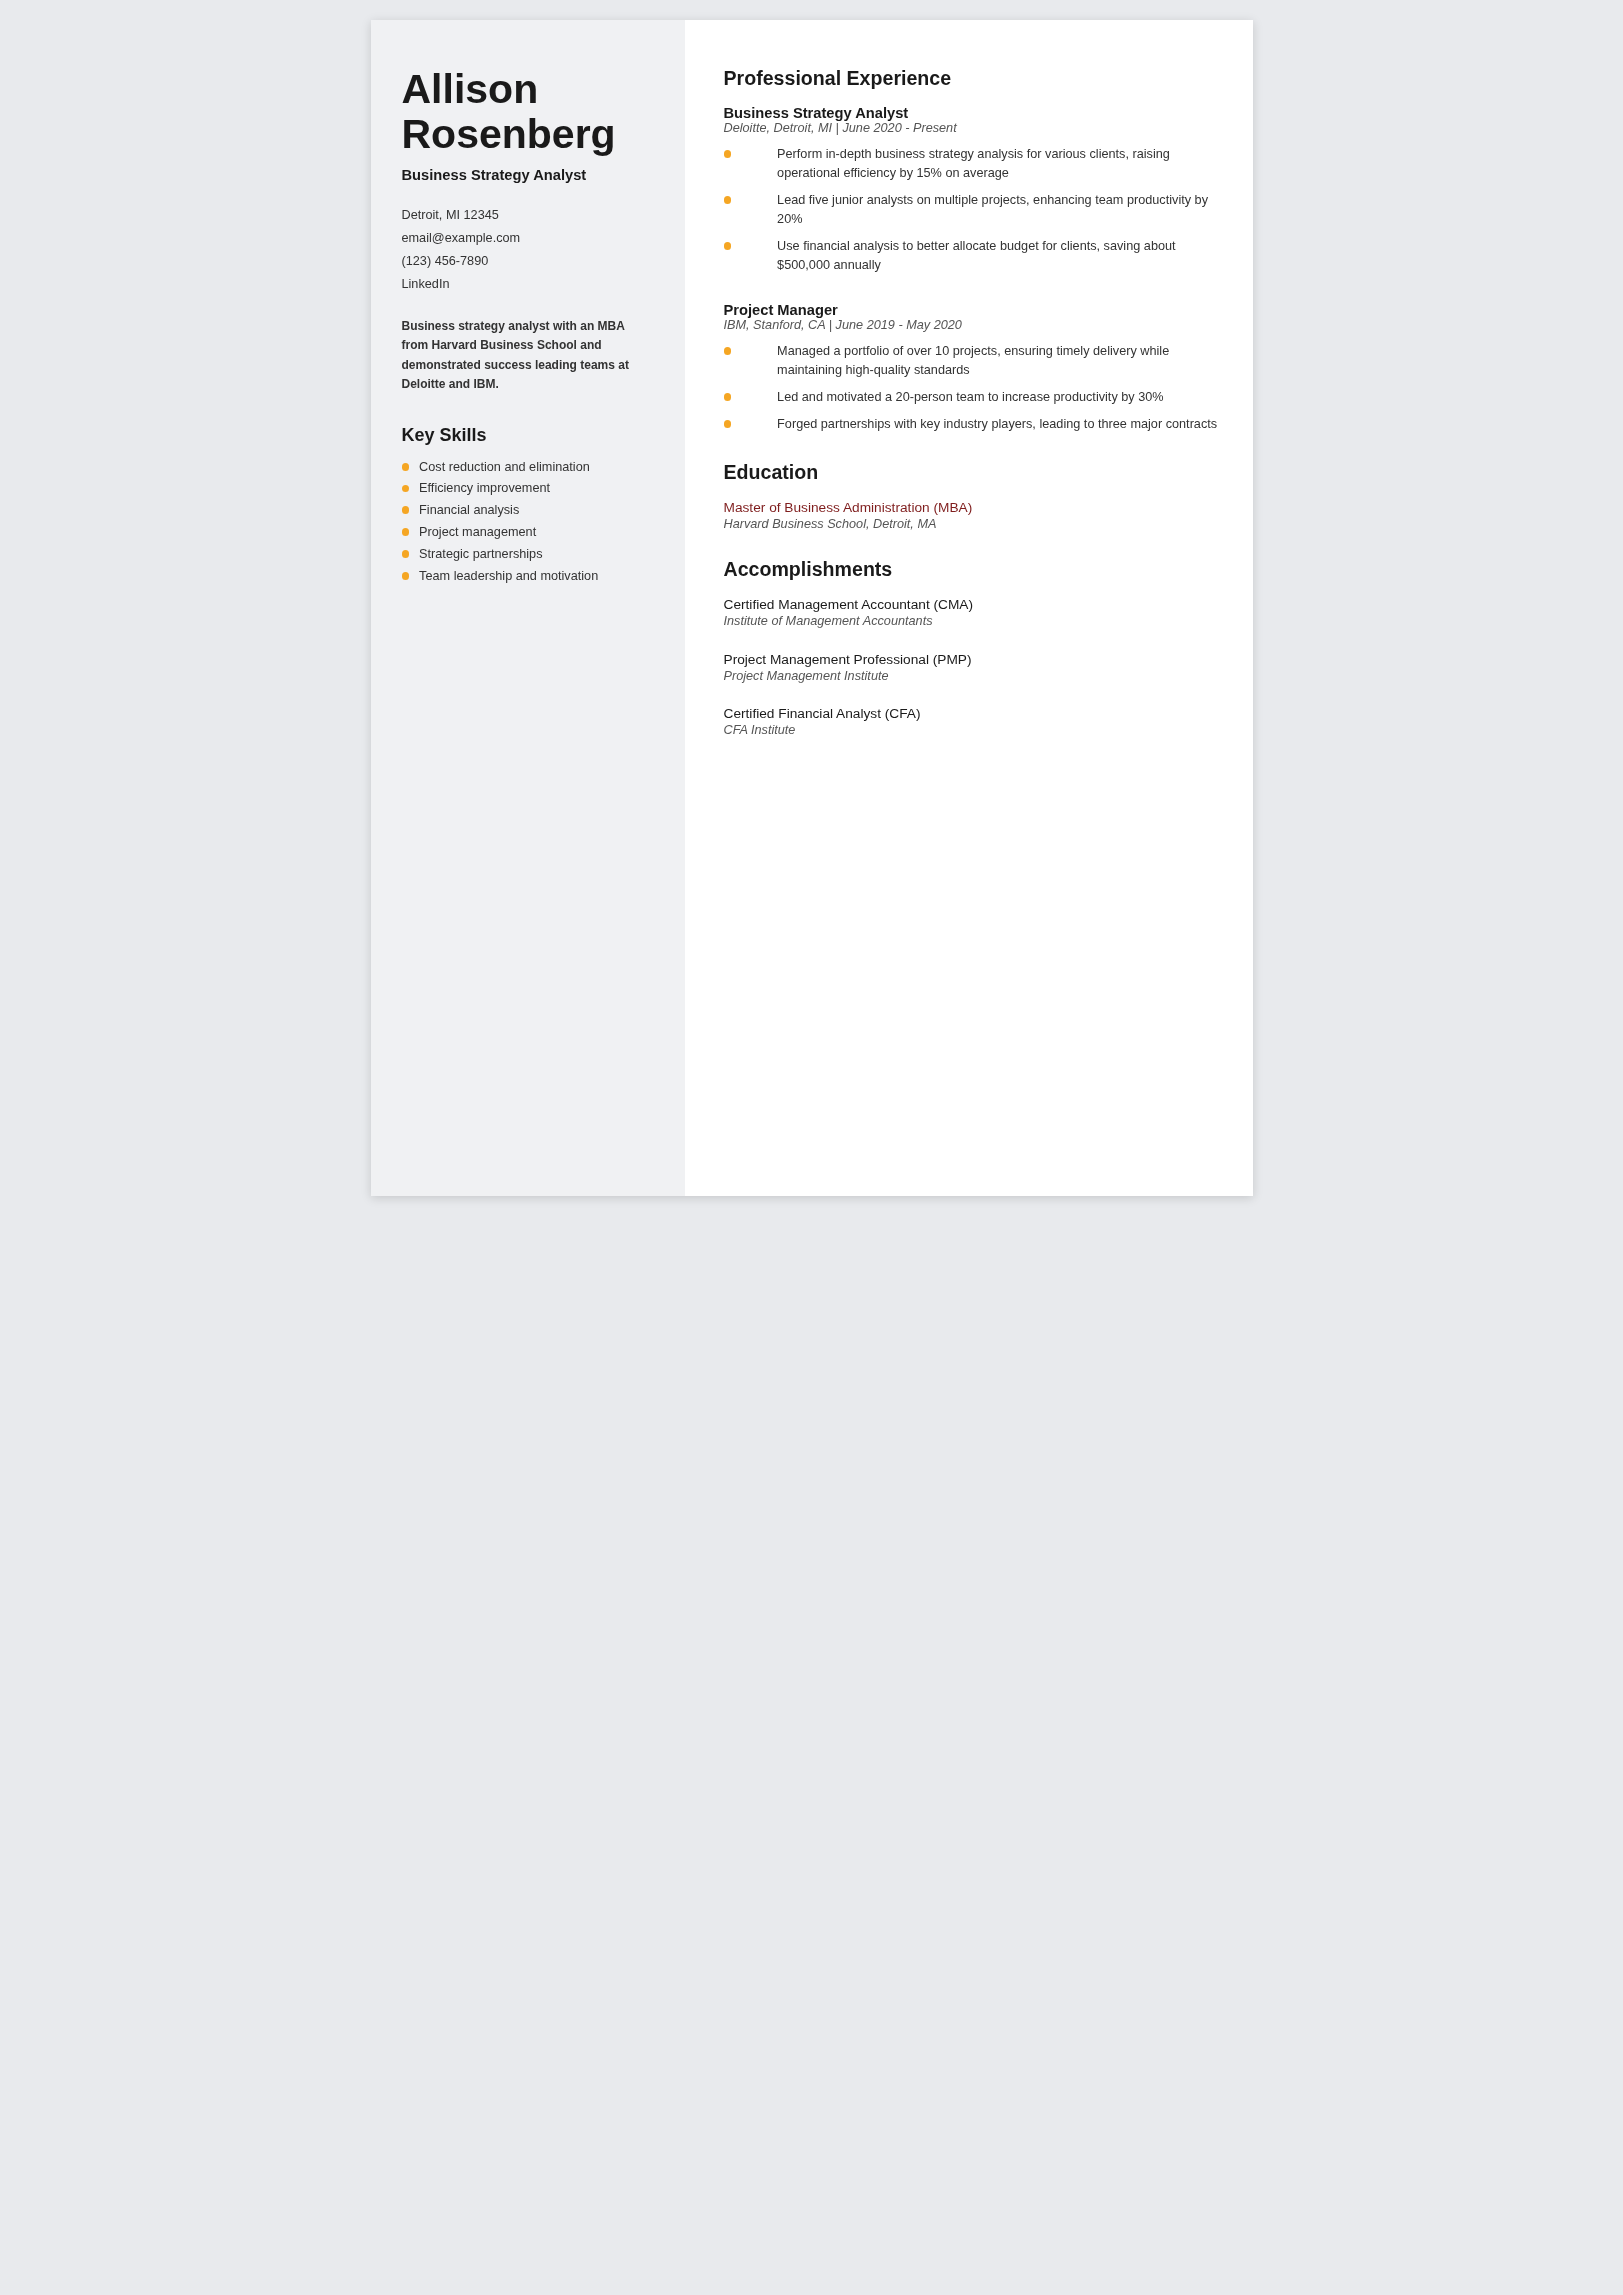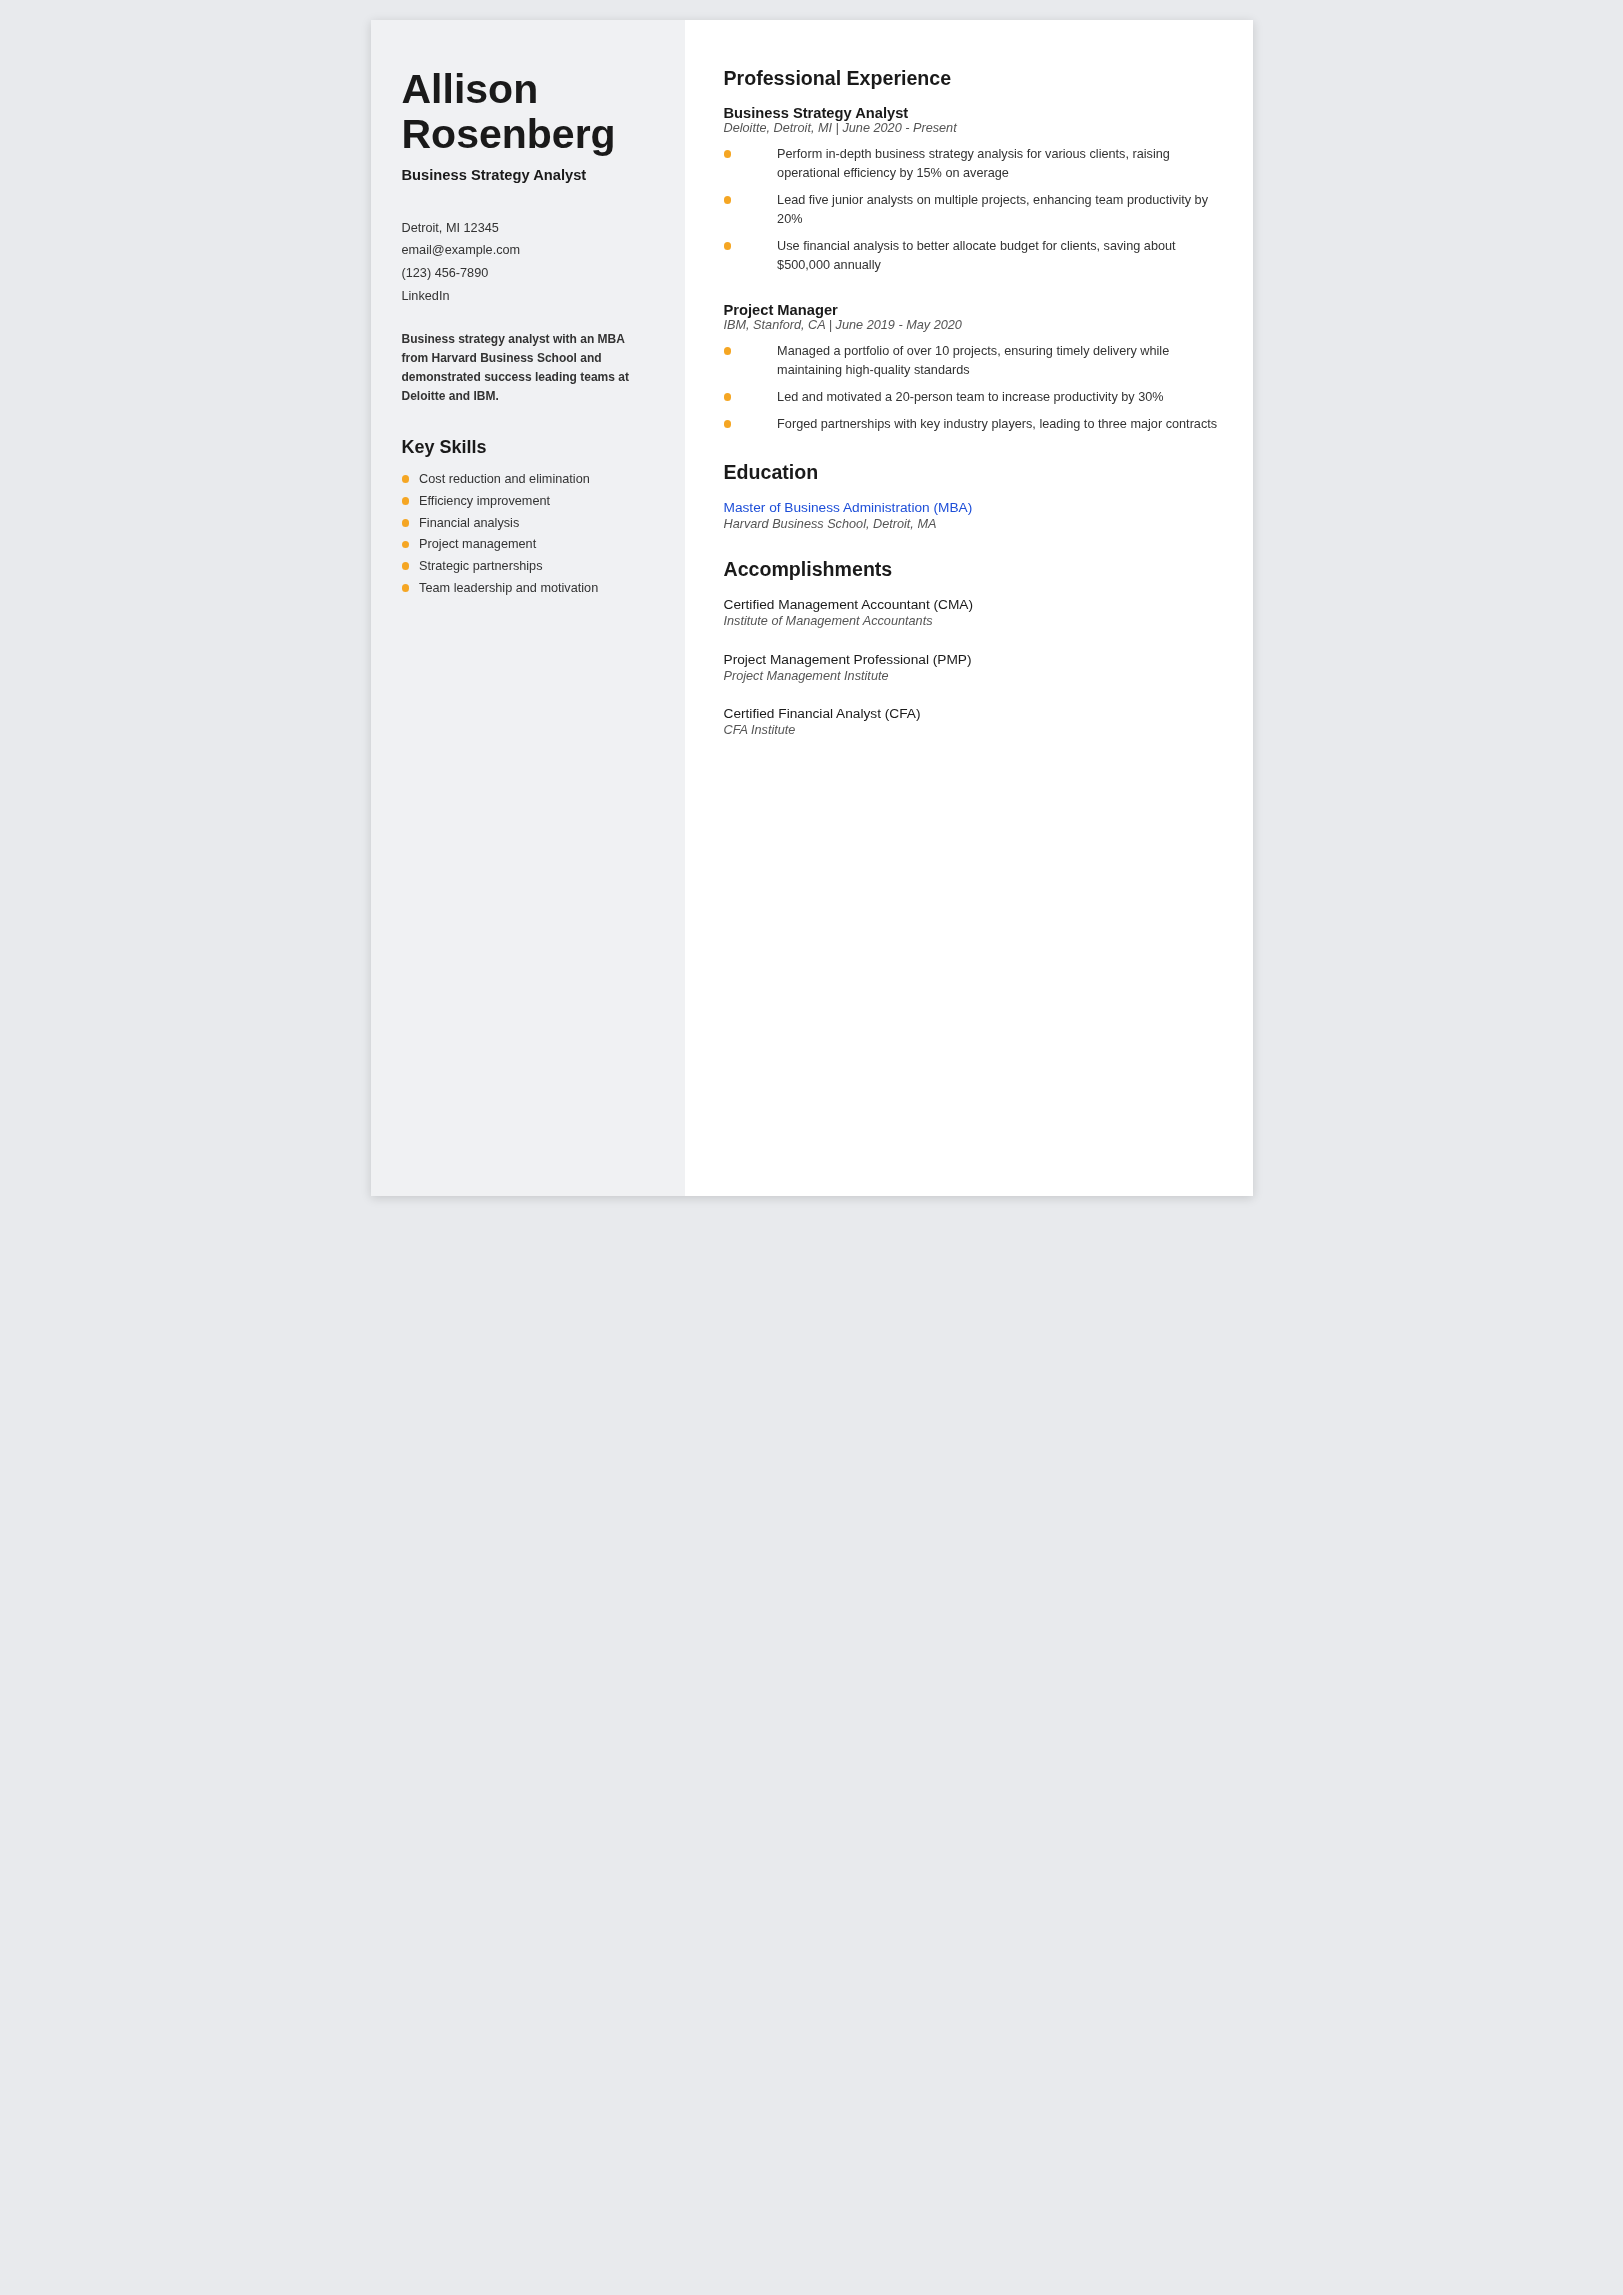--- a/index.html
+++ b/index.html
@@ -26,21 +26,21 @@
       padding: 47px 31px 47px 31px;
     }
     .right-panel {
       flex: 1;
       background: #fff;
       padding: 47px 24px 47px 39px;
     }
 
     
     .name-block {
-      margin-bottom: 34px;
+      margin-bottom: 21px;
     }
     .name-first, .name-last {
       font-size: 41px;
       font-weight: 900;
       color: #1a1a1a;
       line-height: 1.1;
       font-family: Arial, sans-serif;
     }
     .job-title-sidebar {
       font-size: 14.7px;
@@ -133,21 +133,21 @@
       margin-top: 4.9px;
     }
     .section-divider {
       margin: 27.4px 0 19.6px 0;
     }
     .edu-block {
       margin-bottom: 19.6px;
     }
     .edu-degree {
       font-size: 13.7px;
-      color: #1d4ed8;
+      color: #7f1d1d;
       font-family: Arial, sans-serif;
       margin-bottom: 2px;
     }
     .edu-school {
       font-size: 12.7px;
       color: #555;
       font-style: italic;
       font-family: Arial, sans-serif;
     }
     .accomplishment-block {

